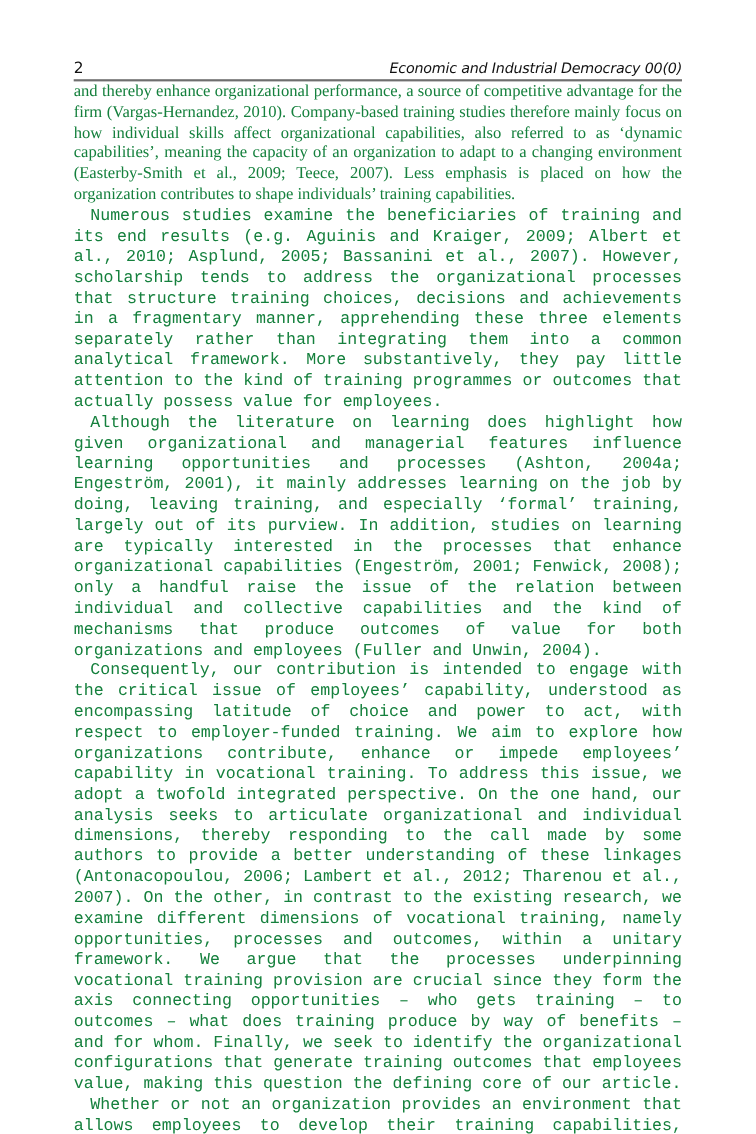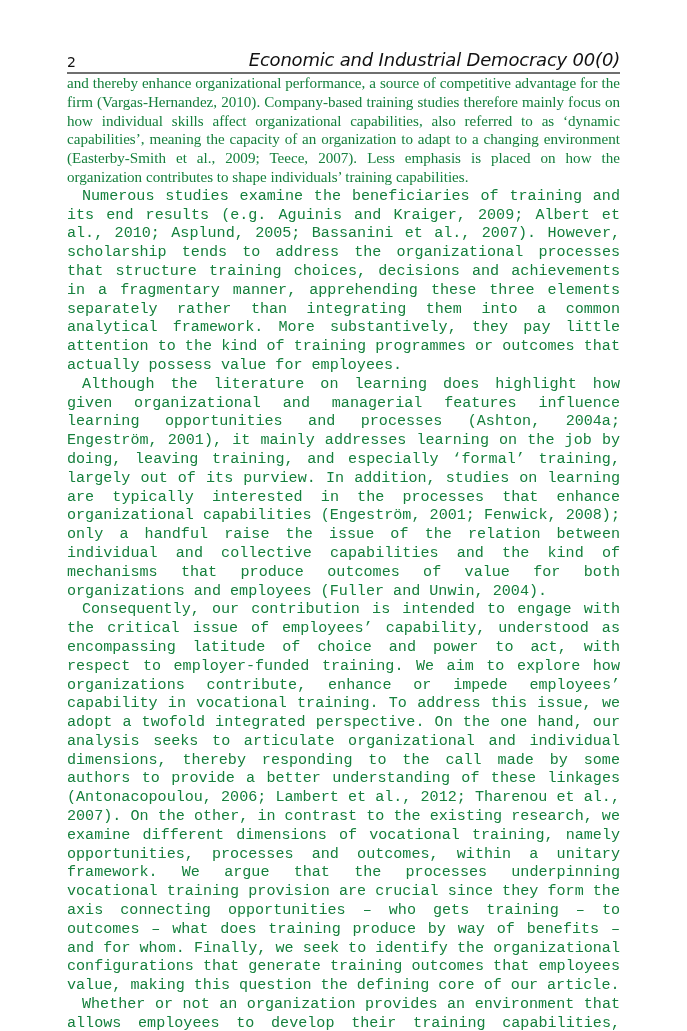--- a/index.html
+++ b/index.html
@@ -1,20 +1,20 @@
 <!DOCTYPE html>
 <html><head>
 <meta charset="utf-8">
 <style>
   html, body { margin:0; padding:0; background:#fff; }
   body { width:687px; height:1031px; position:relative; overflow:hidden; }
   .page { position:absolute; left:67px; top:50px; width:553px; }
   .header { display:flex; justify-content:space-between; align-items:flex-end; height:20px; font-family:"DejaVu Sans", sans-serif; font-size:13px; color:#111; }
   .header .pnum { font-size:14px; }
-  .header .journal { font-style:italic; font-size:18px; letter-spacing:-0.2px; }
+  .header .journal { font-style:italic; font-size:13px; letter-spacing:-0.2px; }
   .rule { height:2px; background:#6f6f6f; margin-top:2px; }
   .body { font-family:"Liberation Serif", serif; font-size:15.1px; line-height:18.8px; color:#15803d; text-align:justify; hyphens:manual; }
   .body p { margin:0; text-indent:0; }
   .body p.indent { text-indent:15px;font-family:Liberation Mono, monospace; }
 </style>
 </head>
 <body>
 
 <div class="page">
   <div class="header">

